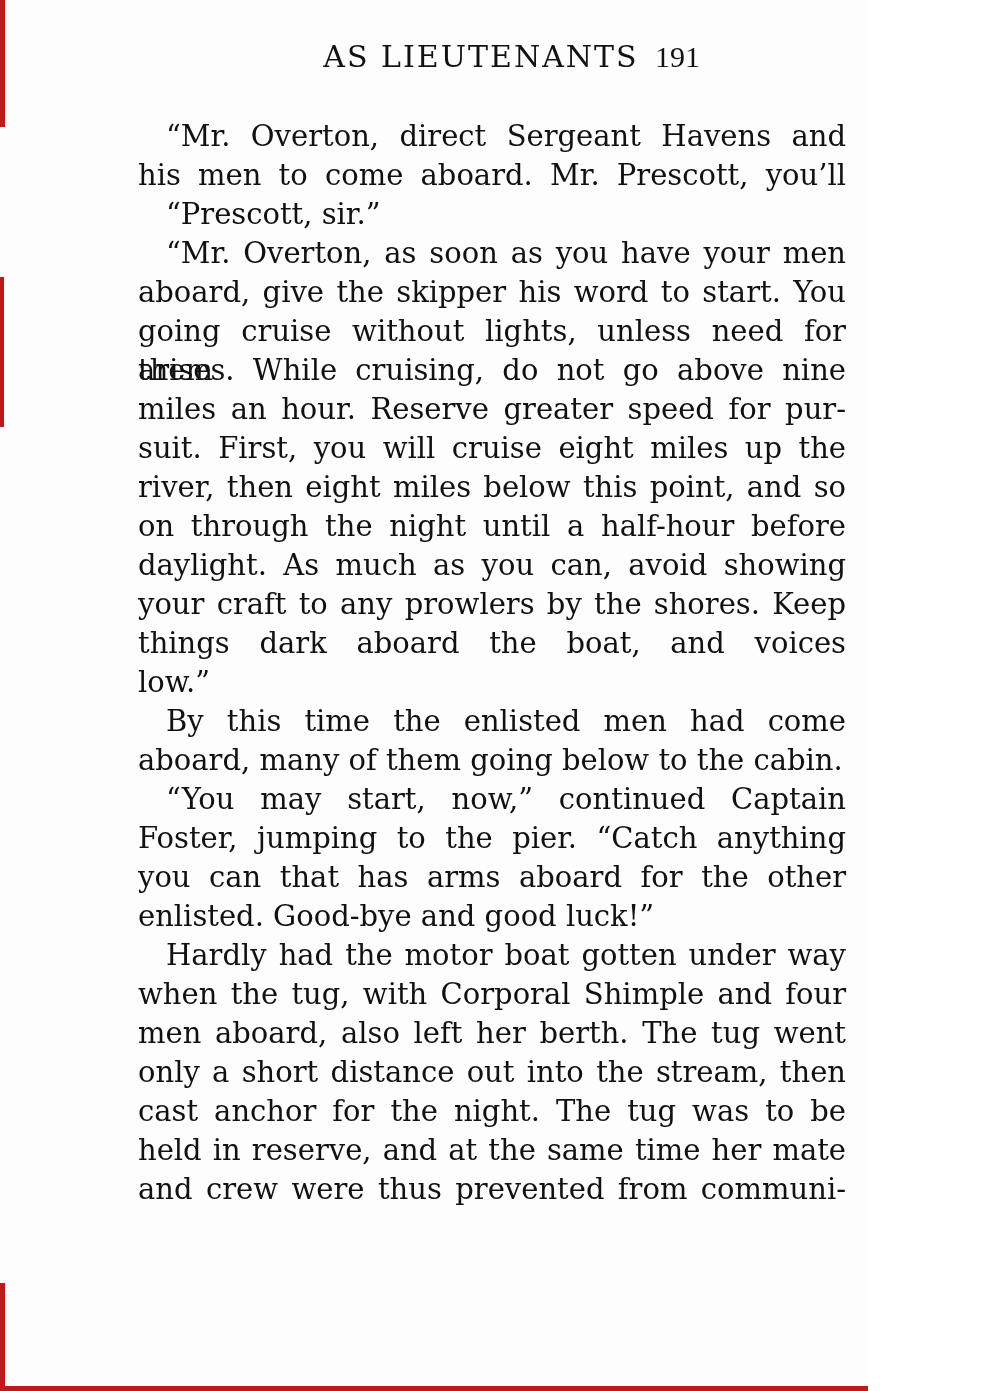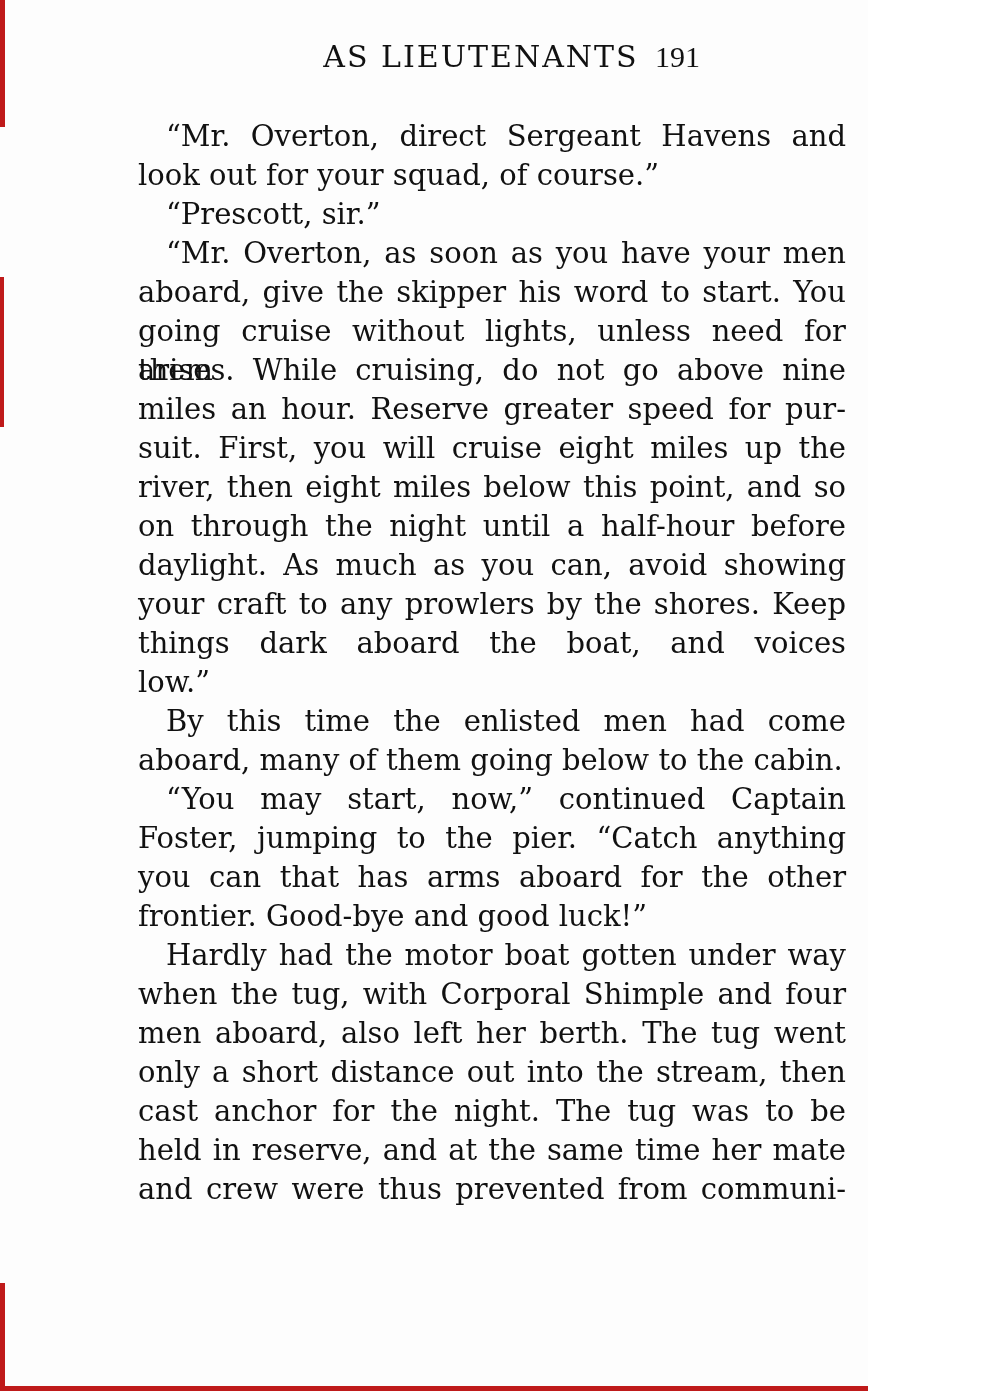--- a/index.html
+++ b/index.html
@@ -66,21 +66,21 @@
 
   <div class="running-header">
     <div class="header-title">AS LIEUTENANTS</div>
   </div>
 
   <div class="page-number">191</div>
 
   <div class="page-body" style="color: rgb(17, 17, 17);">
       <div class="para">
         <div class="line first">“Mr. Overton, direct Sergeant Havens and</div>
-        <div class="line lastline">look out for your squad, of course.”</div>
+        <div class="line">his men to come aboard.  Mr. Prescott, you’ll</div>
       </div>
       <div class="para">
         <div class="line first lastline">“Prescott, sir.”</div>
       </div>
       <div class="para">
         <div class="line first">“Mr. Overton, as soon as you have your men</div>
         <div class="line">aboard, give the skipper his word to start.  You</div>
         <div class="line">going cruise without lights, unless need for them</div>
         <div class="line">arises.  While cruising, do not go above nine</div>
         <div class="line">miles an hour.  Reserve greater speed for pur-</div>
@@ -93,21 +93,21 @@
         <div class="line lastline">low.”</div>
       </div>
       <div class="para">
         <div class="line first">By this time the enlisted men had come</div>
         <div class="line lastline">aboard, many of them going below to the cabin.</div>
       </div>
       <div class="para">
         <div class="line first">“You may start, now,” continued Captain</div>
         <div class="line">Foster, jumping to the pier.  “Catch anything</div>
         <div class="line">you can that has arms aboard for the other</div>
-        <div class="line lastline">frontier.  Good-bye and good luck!”</div>
+        <div class="line lastline">enlisted.  Good-bye and good luck!”</div>
       </div>
       <div class="para">
         <div class="line first">Hardly had the motor boat gotten under way</div>
         <div class="line">when the tug, with Corporal Shimple and four</div>
         <div class="line">men aboard, also left her berth.  The tug went</div>
         <div class="line">only a short distance out into the stream, then</div>
         <div class="line">cast anchor for the night.  The tug was to be</div>
         <div class="line">held in reserve, and at the same time her mate</div>
         <div class="line">and crew were thus prevented from communi-</div>
       </div>

